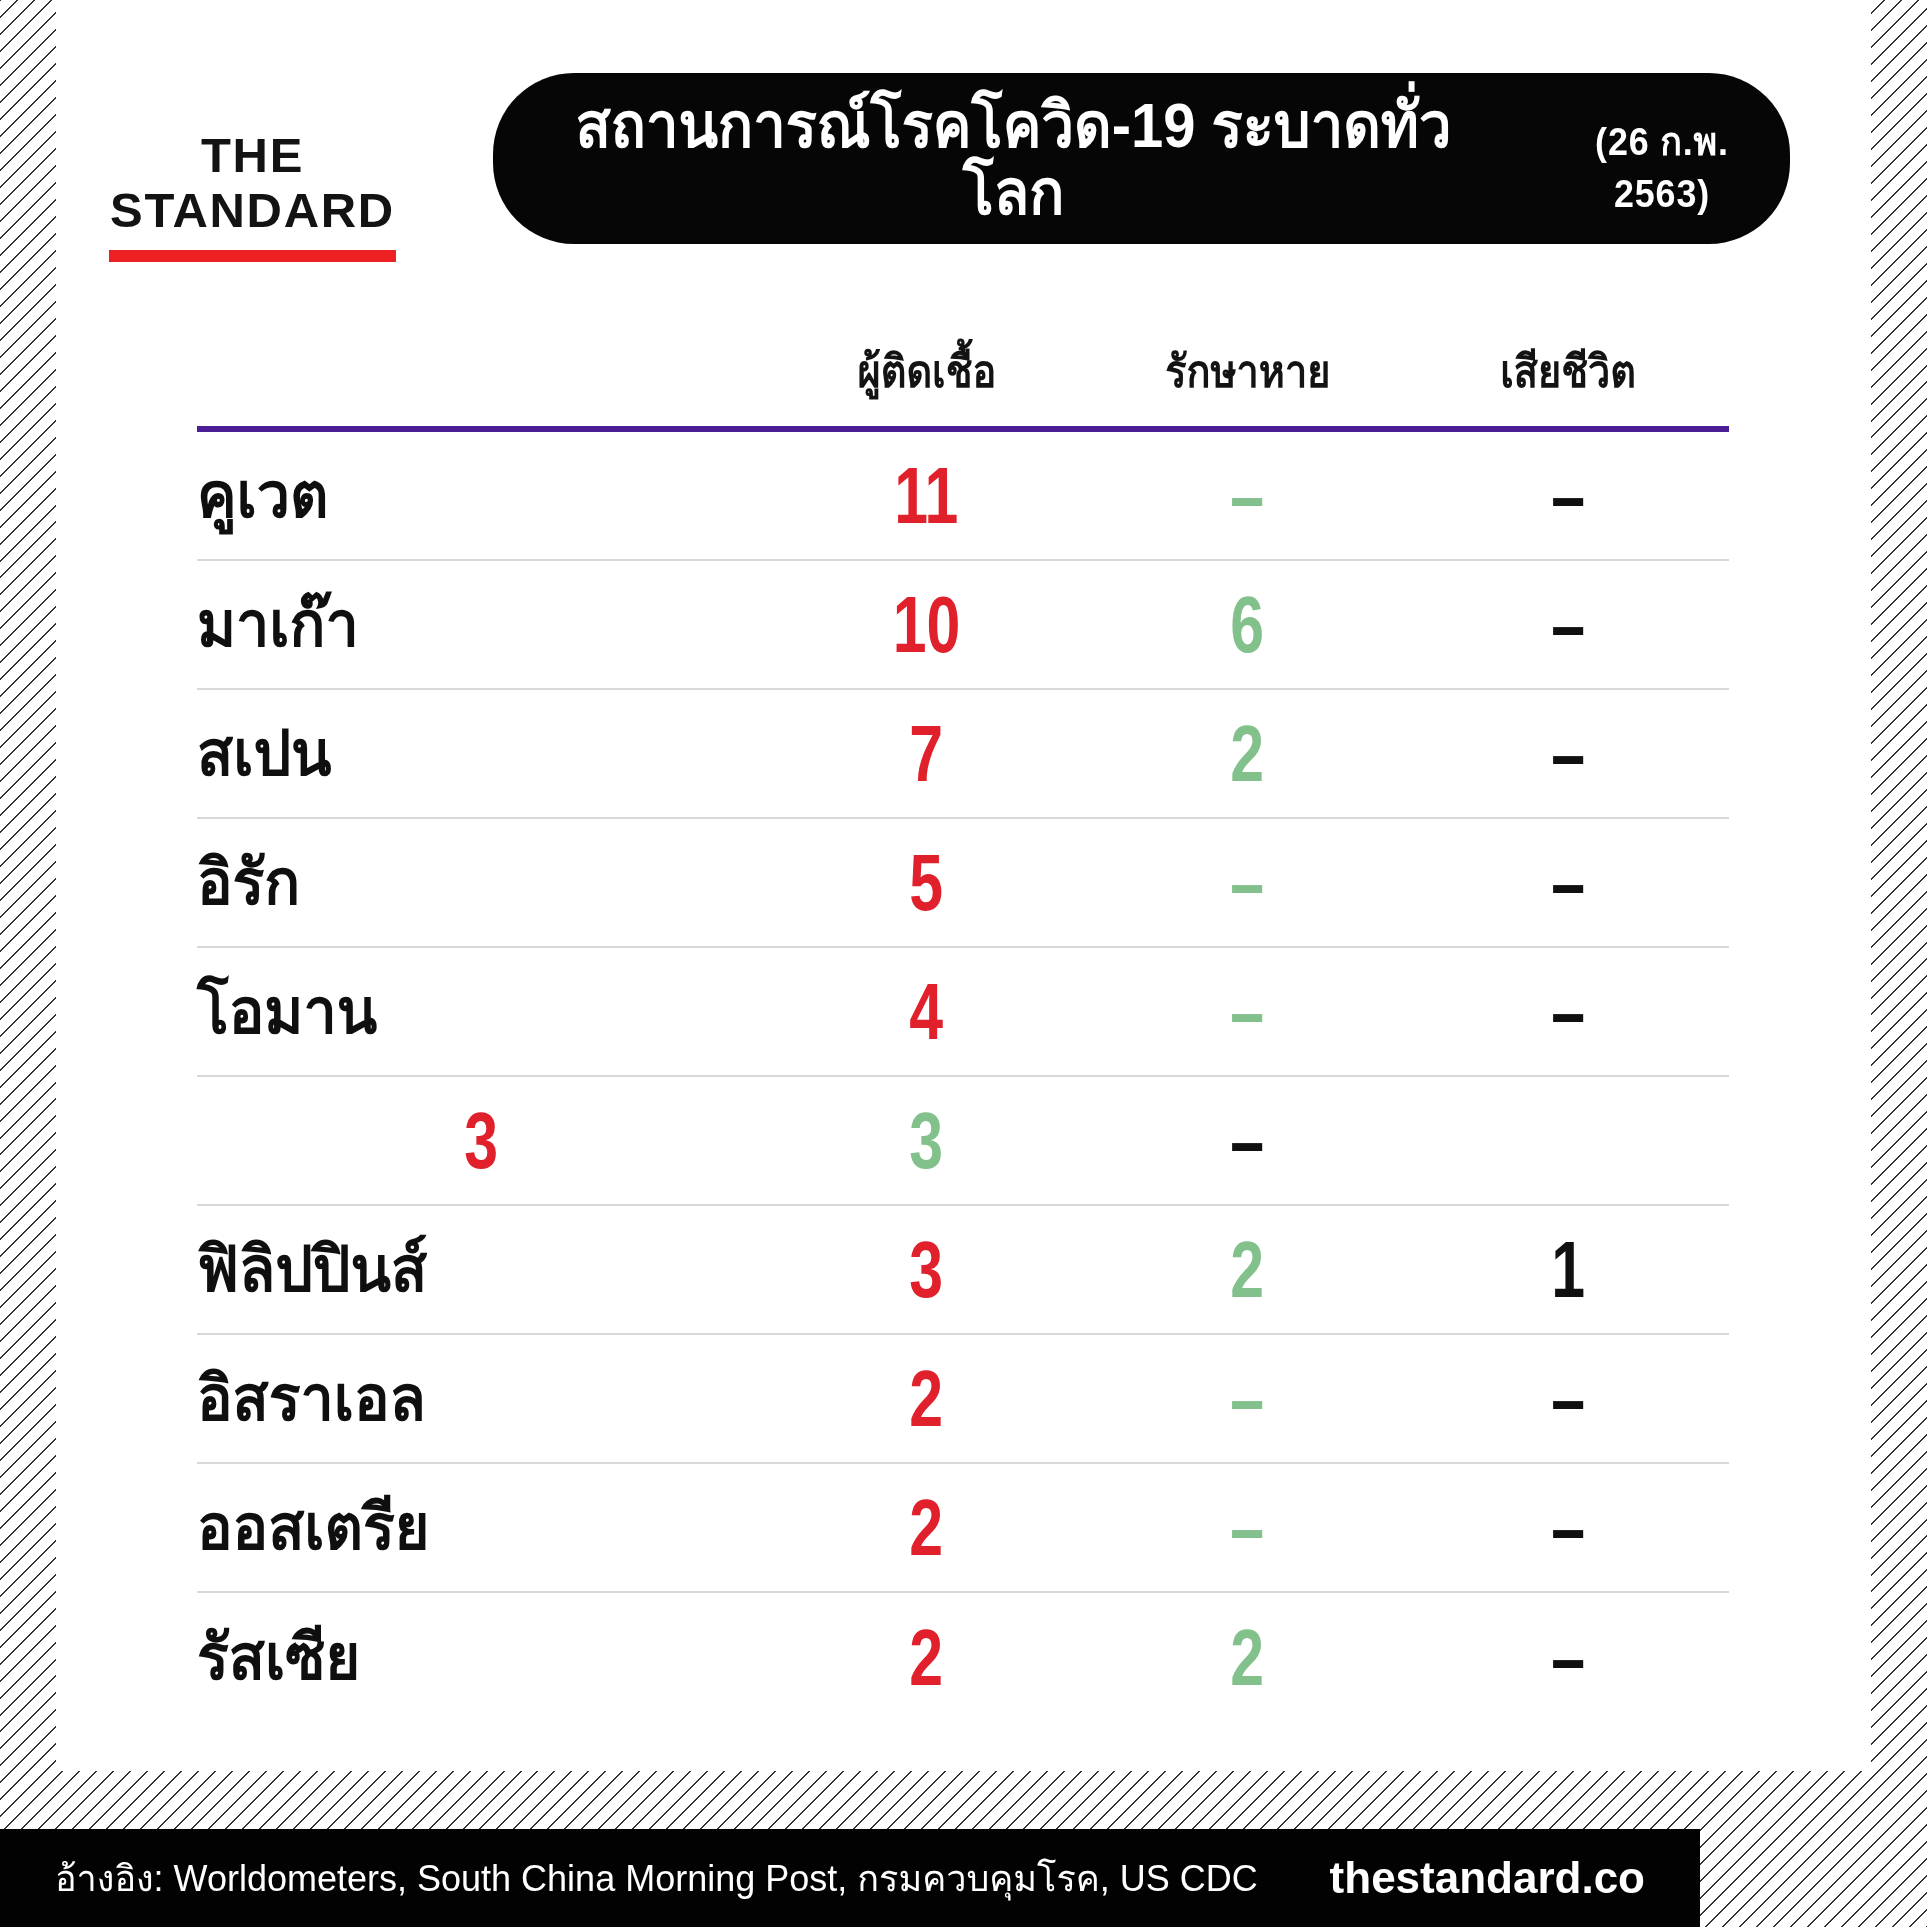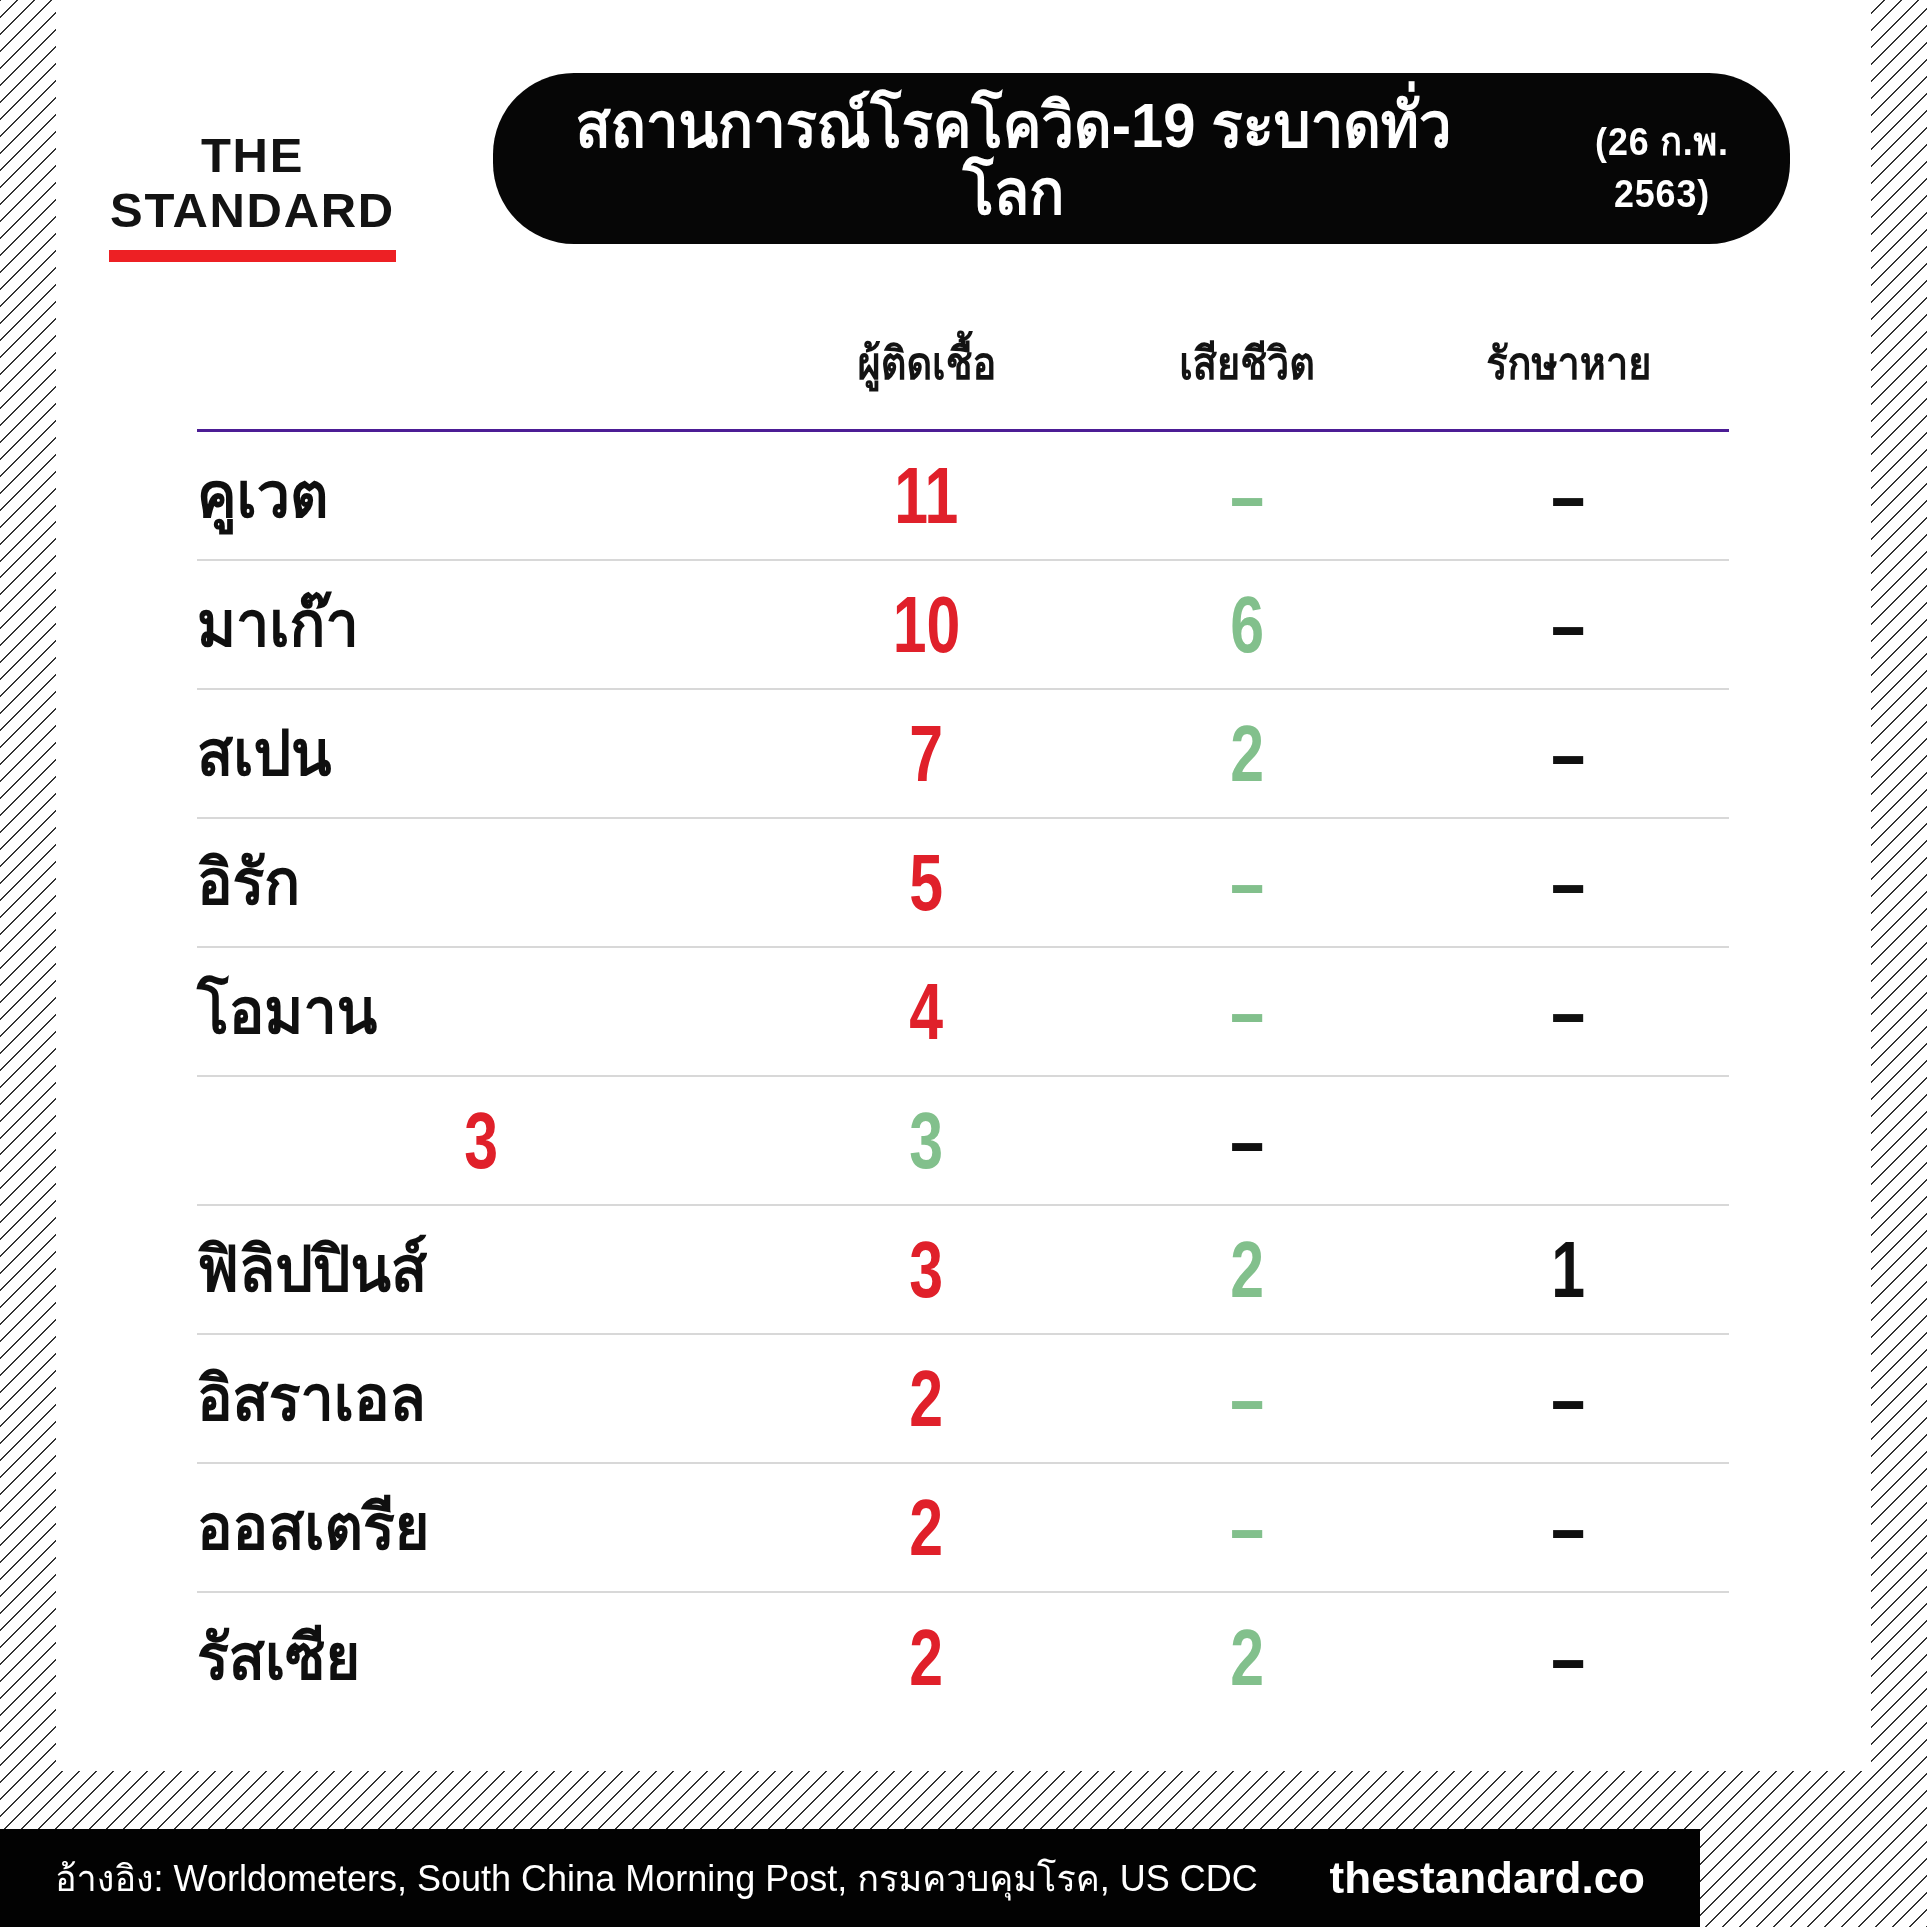--- a/index.html
+++ b/index.html
@@ -68,22 +68,22 @@
     width: 1532px;
   }
   .thead, .trow {
     display: grid;
     grid-template-columns: 569px 321px 321px 321px;
     align-items: center;
   }
   .thead {
     height: 128px;
     align-items: end;
-    padding-bottom: 30px;
-    border-bottom: 3px solid #4c1d95;
+    padding-bottom: 19px;
+    border-bottom: 6px solid #4c1d95;
   }
   .cell { text-align: center; }
   .cell.country { text-align: left; }
   .head-label {
     display: inline-block;
     font-size: 45px;
     font-weight: 600;
     color: #131313;
     transform: scaleX(0.88);
   }
@@ -143,24 +143,24 @@
       <div class="pill-sub">(26 ก.พ. 2563)</div>
     </div>
 
     <div class="table">
       <div class="thead">
         <div class="cell country"></div>
         <div class="cell">
           <span class="head-label">ผู้ติดเชื้อ</span>
         </div>
         <div class="cell">
+          <span class="head-label">รักษาหาย</span>
+        </div>
+        <div class="cell">
           <span class="head-label">เสียชีวิต</span>
-        </div>
-        <div class="cell">
-          <span class="head-label">รักษาหาย</span>
         </div>
       </div>
       <div class="tbody">
           <div class="trow">
             <div class="cell country"><span class="country-text">คูเวต</span></div>
             <div class="cell "><span class="val red">11</span></div>
             <div class="cell "><span class="val green">–</span></div>
             <div class="cell "><span class="val dark">–</span></div>
           </div>
           <div class="trow">

